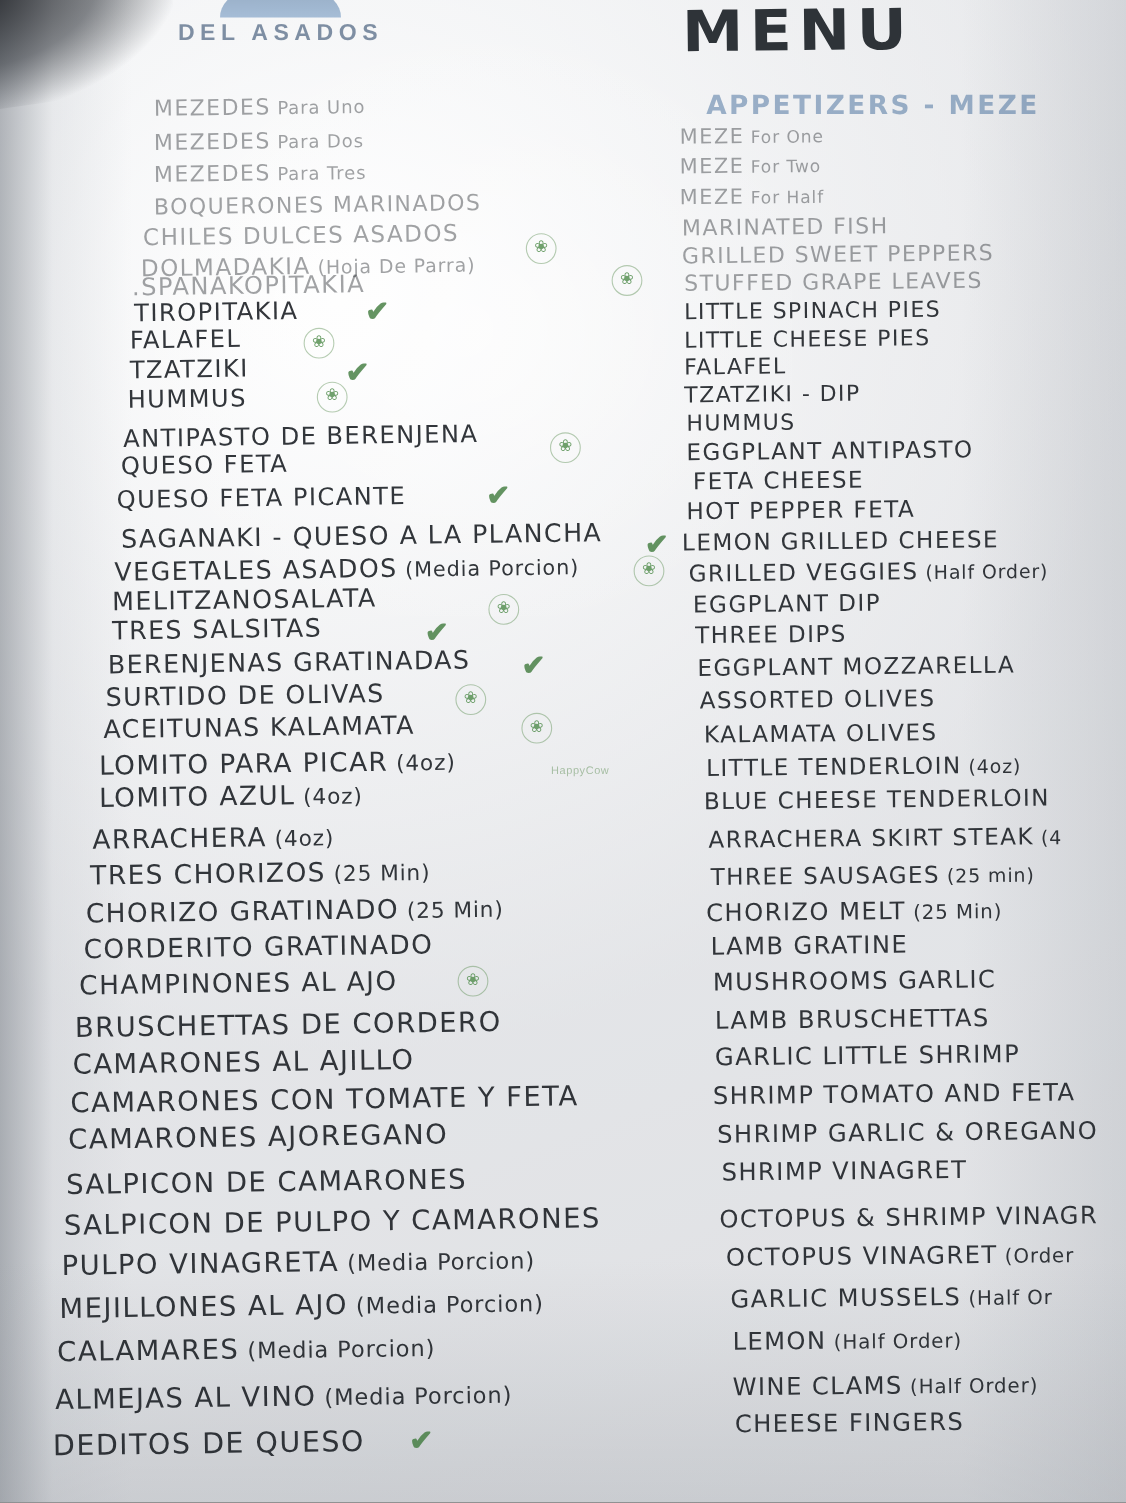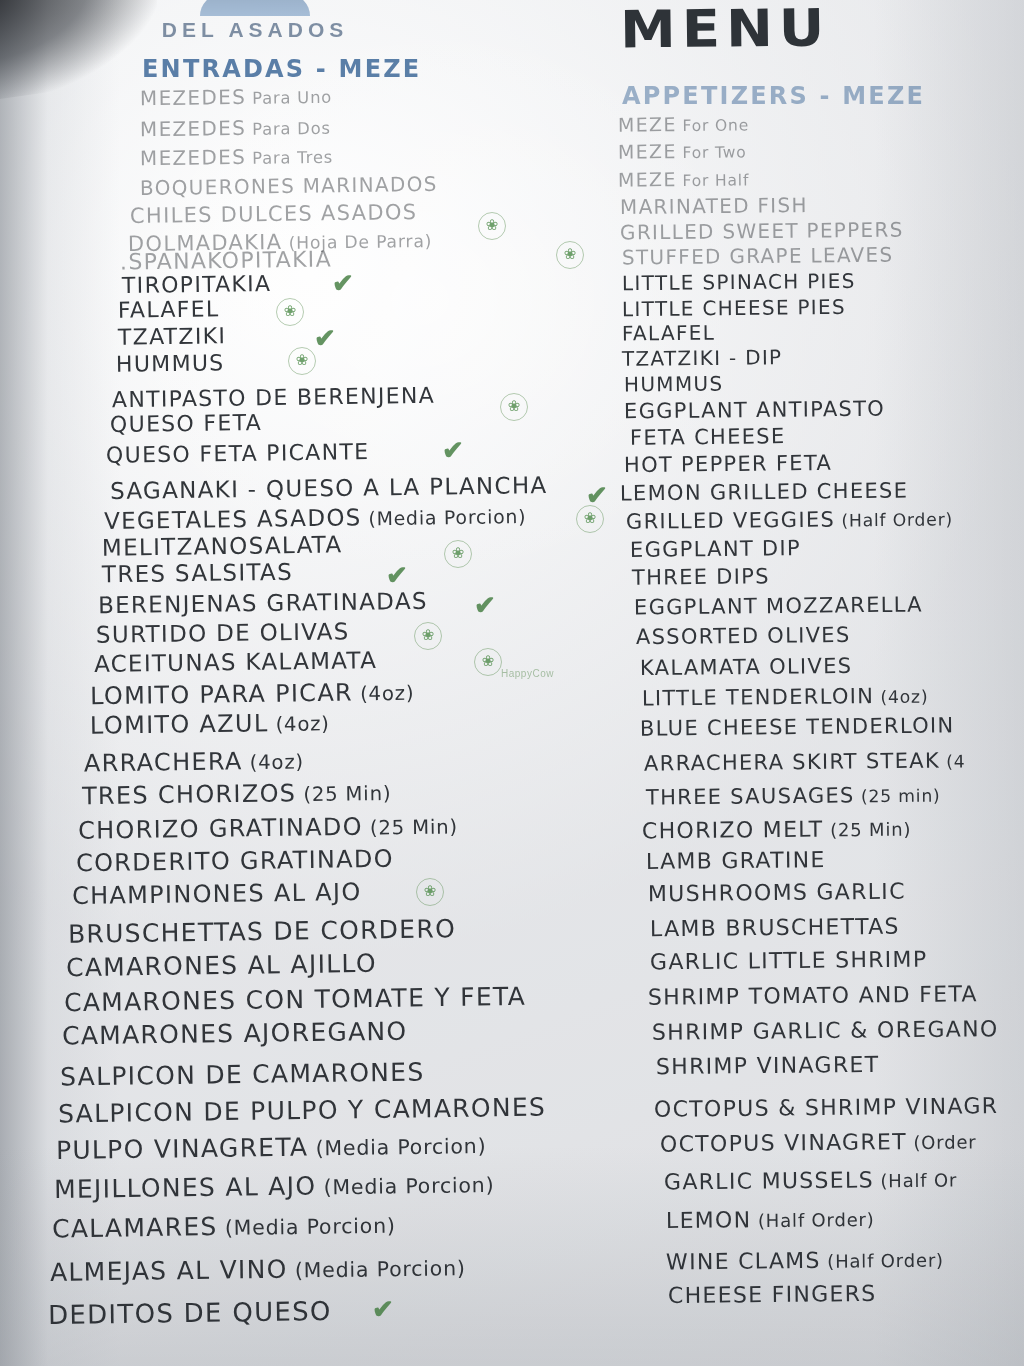--- a/index.html
+++ b/index.html
@@ -105,21 +105,21 @@
   .col-head {
     position: absolute;
     font-size: 24px;
     letter-spacing: 2.2px;
     color: #2f5d91;
     font-family: "DejaVu Sans", sans-serif;
     font-weight: 600;
     opacity: 0.78;
   }
   #head-es { left: 142px; top: 55px; }
-  #head-en { left: 622px; top: 82px; opacity: 0.45; }
+  #head-en { left: 642px; top: 82px; opacity: 0.45; }
 
   
   .col {
     position: absolute;
     top: 0;
   }
   #col-es { left: 0; width: 600px; }
   #col-en { left: 600px; width: 424px; }
 
   .item {
@@ -148,21 +148,21 @@
   .veg.bare {
     border: none;
     font-size: 26px;
     line-height: 26px;
     color: #3f7a3c;
     font-weight: bold;
   }
   #watermark {
     position: absolute;
     left: 478px;
-    top: 668px;
+    top: 696px;
     font-size: 10px;
     color: #8fae8a;
     letter-spacing: 0.5px;
     opacity: 0.75;
     padding-left: 23px;
   }
 </style>
 </head>
 <body>
 
@@ -174,21 +174,20 @@
   <div id="bottom-shade"></div>
   <div id="corner-shadow"></div>
 
   <div id="logo">
     <span class="arc"></span>
     <span>DEL ASADOS</span>
   </div>
 
   <div id="menu-title">MENU</div>
 
-  <div class="col-head" id="head-es">ENTRADAS - MEZE</div>
   <div class="col-head" id="head-en">APPETIZERS - MEZE</div>
 
   <div class="col" id="col-es">
       <div class="item" style="left: 140px; top: 85px; font-size: 20px; opacity: 0.42; transform: rotate(-0.8deg);"><span>MEZEDES</span><span class="sub"> Para Uno</span></div>
       <div class="item" style="left: 140px; top: 116px; font-size: 20px; opacity: 0.42; transform: rotate(-0.8deg);"><span>MEZEDES</span><span class="sub"> Para Dos</span></div>
       <div class="item" style="left: 140px; top: 145px; font-size: 20px; opacity: 0.42; transform: rotate(-0.8deg);"><span>MEZEDES</span><span class="sub"> Para Tres</span></div>
       <div class="item" style="left: 140px; top: 174px; font-size: 20px; opacity: 0.42; transform: rotate(-0.8deg);"><span>BOQUERONES MARINADOS</span></div>
       <div class="item" style="left: 130px; top: 202px; font-size: 21px; opacity: 0.42; transform: rotate(-0.8deg);"><span>CHILES DULCES ASADOS</span></div>
       <div class="item" style="left: 128px; top: 230px; font-size: 21px; opacity: 0.42; transform: rotate(-0.8deg);"><span>DOLMADAKIA</span><span class="sub"> (Hoja De Parra)</span></div>
       <div class="item" style="left: 120px; top: 248px; font-size: 22px; opacity: 0.42; transform: rotate(-0.8deg);"><span>.SPANAKOPITAKIA</span></div>

